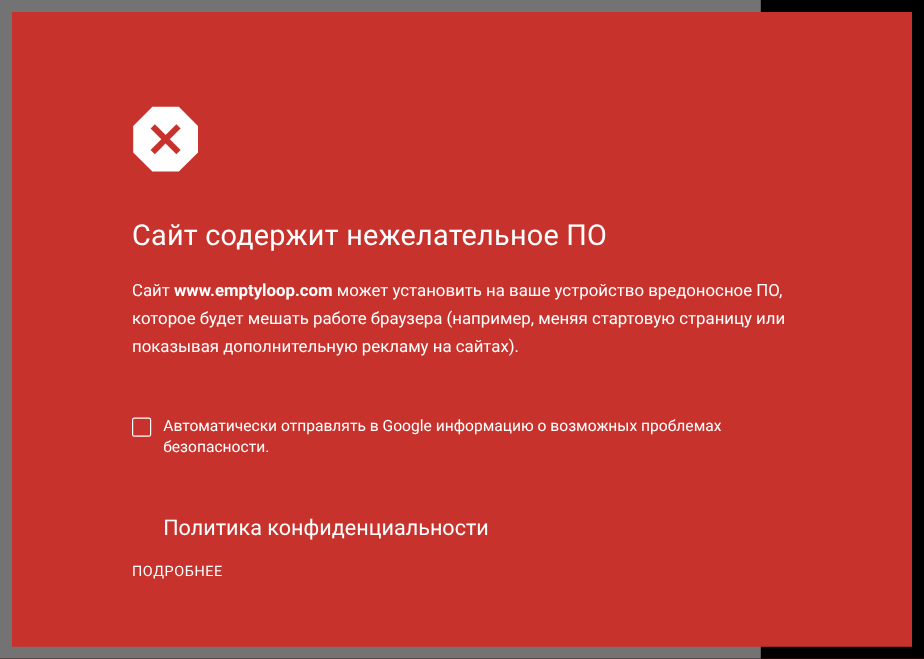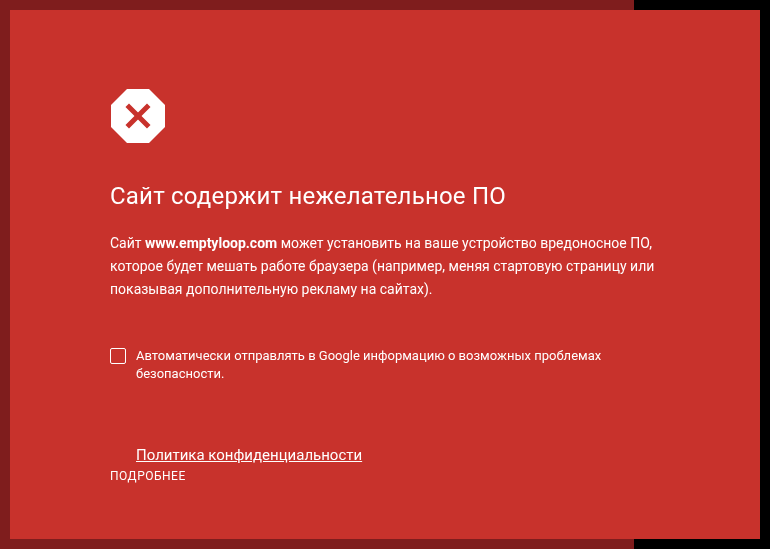--- a/index.html
+++ b/index.html
@@ -10,21 +10,21 @@
     body {
       font-family: "Segoe UI", Roboto, Arial, sans-serif;
       background: #000;
       width: 770px;
       height: 549px;
       overflow: hidden;
     }
     .page {
       width: 634px;
       height: 549px;
-      background: #7f1d1d;
+      background: #737373;
       padding: 10px;
     }
     .warning-panel {
       width: 750px;
       height: 529px;
       background: #c8322c;
       padding: 78px 100px 50px 100px;
       position: relative;
     }
     .icon-wrap {
@@ -45,42 +45,41 @@
       line-height: 1.65;
       margin-bottom: 46px;
     }
     .description .domain {
       font-weight: 700;
       text-align: center;
     }
     .checkbox-row {
       display: flex;
       align-items: flex-start;
-      margin-bottom: 26px;
+      margin-bottom: 10px;
     }
     .checkbox {
       width: 16px;
       height: 16px;
       border: 1.5px solid #fff;
       border-radius: 2px;
       margin-right: 10px;
       margin-top: 1px;
       flex-shrink: 0;
       cursor: pointer;
       background: transparent;
     }
     .checkbox-label {
       color: #fff;
       font-size: 13px;
       line-height: 1.4;
     }
     .privacy-link {
       color: #fff;
-      font-size: 15px;
-      text-decoration: underline;
+      font-size: 18px;
       cursor: pointer;
       display: inline-block;
       margin-left: 26px;
       margin-top: 36px;
     }
     .button-row {
       position: absolute;
       left: 100px;
       right: 100px;
       bottom: 56px;

